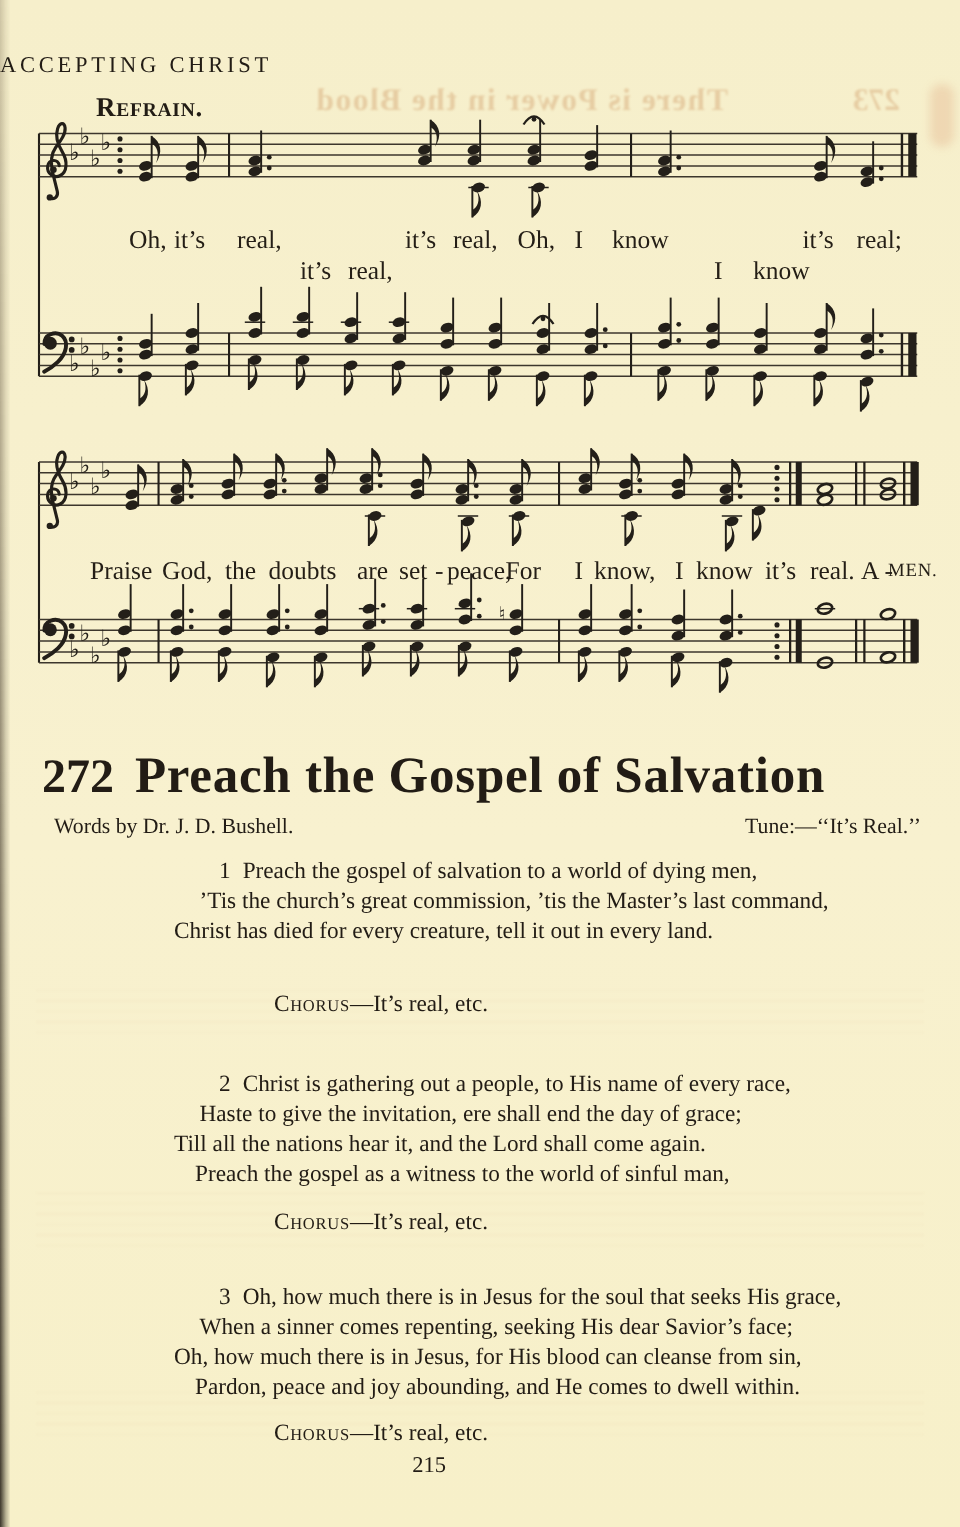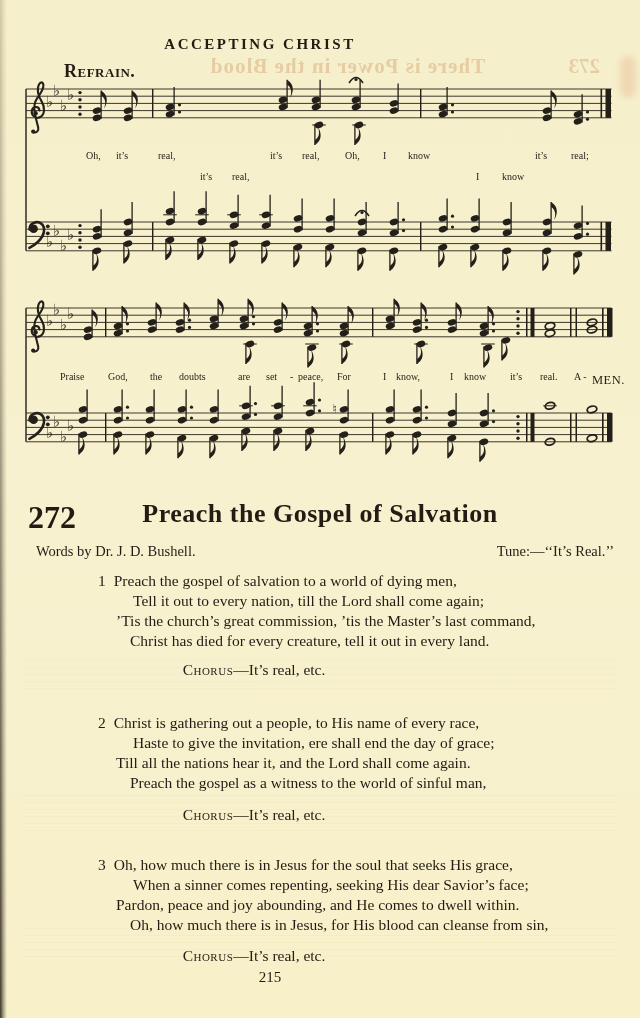--- a/index.html
+++ b/index.html
@@ -21,42 +21,42 @@
     font-weight:bold;font-size:21px;white-space:nowrap;
   }
   #ghost-title .gnum{margin-left:40px;}
   #ghost-title .gtitle{margin-left:78px;letter-spacing:1px;}
   .ghost-band{
     left:24px;width:592px;opacity:.5;filter:blur(.7px);
     background:repeating-linear-gradient(180deg,rgba(200,150,105,.10) 0 1px,transparent 1px 7px);
   }
   #smudge{left:620px;top:56px;width:16px;height:42px;background:rgba(214,130,90,.22);filter:blur(3px);border-radius:8px;}
   #running-head{
-    top:36px;left:0;width:520px;text-align:center;
-    font-size:15px;font-weight:bold;letter-spacing:2.5px;
+    top:36px;left:0;width:520px;text-align:left;
+    font-size:15px;font-weight:normal;letter-spacing:2.5px;
   }
   #refrain-label{
     top:61px;left:64px;font-size:18px;font-variant:small-caps;
     font-weight:600;letter-spacing:.5px;
   }
-  .lyric{position:absolute;font-size:10px;white-space:nowrap;color:#241e16;}
+  .lyric{position:absolute;font-size:17px;white-space:nowrap;color:#241e16;}
   .lyric.sc{font-size:12.5px;letter-spacing:.5px;padding-top:2px;}
   #hymn-number{top:499px;left:28px;font-size:32px;font-weight:bold;}
-  #hymn-title{top:499px;left:0;width:640px;text-align:center;font-size:26px;font-weight:bold;letter-spacing:.5px;}
+  #hymn-title{top:499px;left:0;width:640px;text-align:center;font-size:34px;font-weight:bold;letter-spacing:.5px;}
   #words-by{top:543px;left:36px;font-size:14.5px;}
   #tune-name{top:543px;right:26px;font-size:14.5px;}
   .verse{position:absolute;left:98px;width:505px;font-size:15.5px;line-height:19.9px;}
-  .v-line{white-space:nowrap;}
+  .v-line{white-space:nowrap;margin-left:48px;}
   .v-line:nth-child(2){margin-left:35px;}
   .v-line:nth-child(3){margin-left:18px;}
   .v-line:nth-child(4){margin-left:32px;}
   .vnum{font-weight:normal;margin-right:8px;}
   .chorus{position:absolute;left:0;width:508px;text-align:center;font-size:15.5px;white-space:nowrap;}
   .chorus-label{font-variant:small-caps;letter-spacing:.5px;}
-  #page-number{top:969px;left:0;width:540px;text-align:center;font-size:15px;}
+  #page-number{top:969px;left:16px;width:540px;text-align:center;font-size:15px;}
   svg text{font-family:"DejaVu Sans",sans-serif;}
 </style>
 </head>
 <body>
 
 <div id="gutter" class="abs"></div>
 <div id="smudge" class="abs"></div>
 
 <div id="ghost-title" class="abs">
   <span class="gnum">273</span>
@@ -558,34 +558,33 @@
   </div>
 
 <div id="hymn-number" class="abs">272</div>
 <div id="hymn-title" class="abs">Preach the Gospel of Salvation</div>
 <div id="words-by" class="abs">Words by Dr. J. D. Bushell.</div>
 <div id="tune-name" class="abs">Tune:—‘‘It’s Real.’’</div>
 
 <div id="verses-layer">
     <div class="verse" style="top: 571px;">
       <div class="v-line"><span class="vnum">1</span>Preach the gospel of salvation to a world of dying men,</div>
-      <div class="v-line">Tell it out to every nation, till the Lord shall come again;</div>
       <div class="v-line">’Tis the church’s great commission, ’tis the Master’s last command,</div>
       <div class="v-line">Christ has died for every creature, tell it out in every land.</div>
     </div>
     <div class="chorus" style="top: 661px;"><span class="chorus-label">Chorus</span><span>—It’s real, etc.</span></div>
     <div class="verse" style="top: 713px;">
       <div class="v-line"><span class="vnum">2</span>Christ is gathering out a people, to His name of every race,</div>
       <div class="v-line">Haste to give the invitation, ere shall end the day of grace;</div>
       <div class="v-line">Till all the nations hear it, and the Lord shall come again.</div>
       <div class="v-line">Preach the gospel as a witness to the world of sinful man,</div>
     </div>
     <div class="chorus" style="top: 806px;"><span class="chorus-label">Chorus</span><span>—It’s real, etc.</span></div>
     <div class="verse" style="top: 855px;">
       <div class="v-line"><span class="vnum">3</span>Oh, how much there is in Jesus for the soul that seeks His grace,</div>
       <div class="v-line">When a sinner comes repenting, seeking His dear Savior’s face;</div>
+      <div class="v-line">Oh, how much there is in Jesus, for His blood can cleanse from sin,</div>
       <div class="v-line">Pardon, peace and joy abounding, and He comes to dwell within.</div>
-      <div class="v-line">Oh, how much there is in Jesus, for His blood can cleanse from sin,</div>
     </div>
     <div class="chorus" style="top: 947px;"><span class="chorus-label">Chorus</span><span>—It’s real, etc.</span></div>
   </div>
 
 <div id="page-number" class="abs">215</div>
 
 </body></html>

